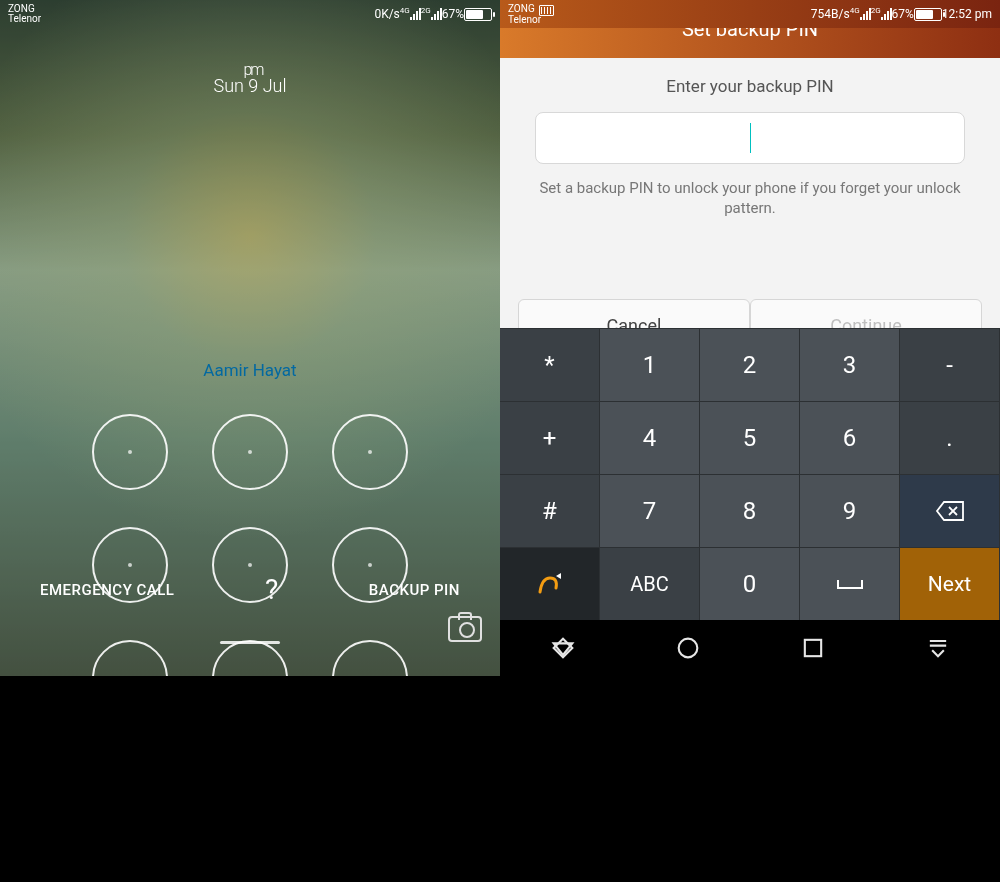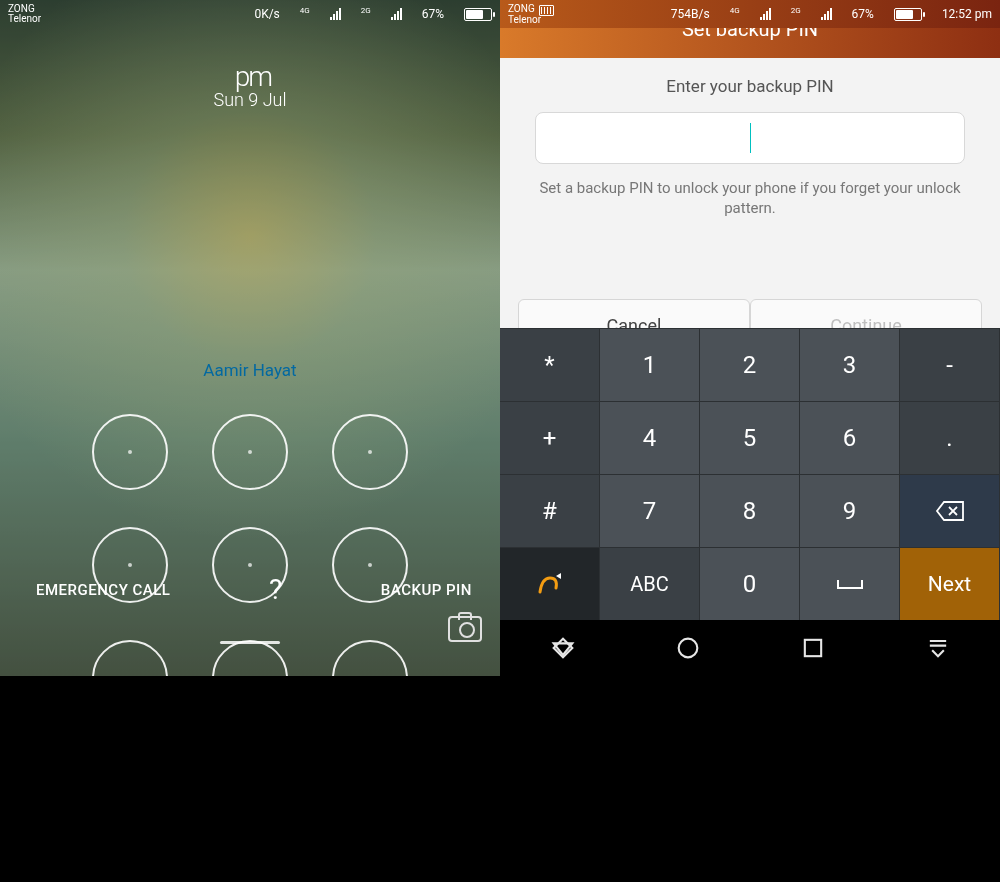--- a/index.html
+++ b/index.html
@@ -14,41 +14,41 @@
       linear-gradient(180deg, #3b5240 0%, #6a7f55 20%, #b3cfae 40%, #7fa78f 65%, #5a6b55 100%);
     filter: brightness(0.75);
   }
   .statusbar {
     position: absolute; top: 0; left: 0; right: 0; height: 28px;
     display: flex; align-items: center; justify-content: space-between;
     padding: 2px 8px; color: #fff; font-size: 12px; z-index: 5;
   }
   .statusbar .carriers { line-height: 1; }
   .statusbar .carriers div { font-size: 10px; }
-  .statusbar .right { display: flex; align-items: center; gap: 20px; }
+  .statusbar .right { display: flex; align-items: center; gap: 0; }
   .sig-bars { display: inline-flex; align-items: flex-end; gap: 1px; height: 12px; }
   .sig-bars span { width: 2px; background: #fff; }
   .sig-bars span:nth-child(1){height:3px}.sig-bars span:nth-child(2){height:6px}.sig-bars span:nth-child(3){height:9px}.sig-bars span:nth-child(4){height:12px}
   .sig-label { font-size: 8px; position: relative; top:-4px; }
   .battery { width: 28px; height: 13px; border: 1.5px solid #fff; border-radius: 2px; position: relative; display: inline-block; }
   .battery::after { content:""; position:absolute; right:-4px; top:3px; width:2px; height:5px; background:#fff; border-radius:1px;}
   .battery .fill { position:absolute; left:1px; top:1px; bottom:1px; background:#fff; border-radius:1px; }
 
   .clock-area { position: absolute; top: 60px; left: 0; right: 0; text-align: center; color: #fff; z-index: 3; }
   .clock-area .time { font-size: 86px; font-weight: 200; letter-spacing: -2px; display:inline-flex; align-items: baseline;}
-  .clock-area .ampm { font-size: 28px; font-weight: 300; margin-left: 6px; }
+  .clock-area .ampm { font-size: 16px; font-weight: 300; margin-left: 6px; }
   .clock-area .date { font-size: 18px; font-weight: 300; margin-top: -4px; }
 
   .owner { position: absolute; top: 360px; left: 0; right: 0; text-align: center; color: #0369a1; font-size: 17px; z-index: 3;}
 
   .pattern { position: absolute; top: 395px; left: 50%; transform: translateX(-50%); width: 360px; height: 340px; display: grid; grid-template-columns: repeat(3,1fr); grid-template-rows: repeat(3,1fr); z-index:3;}
   .pattern .node { justify-self: center; align-self: center; width: 76px; height: 76px; border: 2px solid rgba(255,255,255,0.9); border-radius: 50%; display: flex; align-items: center; justify-content: center;}
   .pattern .node .dot { width:4px; height:4px; background: rgba(255,255,255,0.7); border-radius:50%; }
 
-  .lock-bottom { position:absolute; bottom:70px; left:8px; right:0; display:flex; align-items:center; justify-content:space-between; padding: 0 28px; color:#fff; z-index:3;}
+  .lock-bottom { position:absolute; bottom:70px; left:0; right:0; display:flex; align-items:center; justify-content:space-between; padding: 0 40px; color:#fff; z-index:3;}
   .lock-bottom .txt { font-size: 15px; font-weight:500; letter-spacing:0.5px; }
   .lock-bottom .q { font-size: 28px; }
   .camera-icon { position:absolute; bottom:34px; right:18px; width:34px; height:26px; border:2px solid #e0e0e0; border-radius:4px; z-index:3;}
   .camera-icon::before{content:"";position:absolute;top:-6px; left:8px; width:10px; height:6px; border:2px solid #e0e0e0; border-bottom:none; border-radius:3px 3px 0 0;}
   .camera-icon::after{content:"";position:absolute; top:4px; left:9px; width:12px; height:12px; border:2px solid #e0e0e0; border-radius:50%;}
   .home-ind { position:absolute; bottom:32px; left:50%; transform:translateX(-50%); width:60px; height:3px; background:rgba(255,255,255,0.85); border-radius:2px; z-index:3;}
 
   
   .right-screen { background:#f3f3f3; }
   .rs-statusbar { background: linear-gradient(90deg,#b85a1a 0%, #7a2410 100%); }

